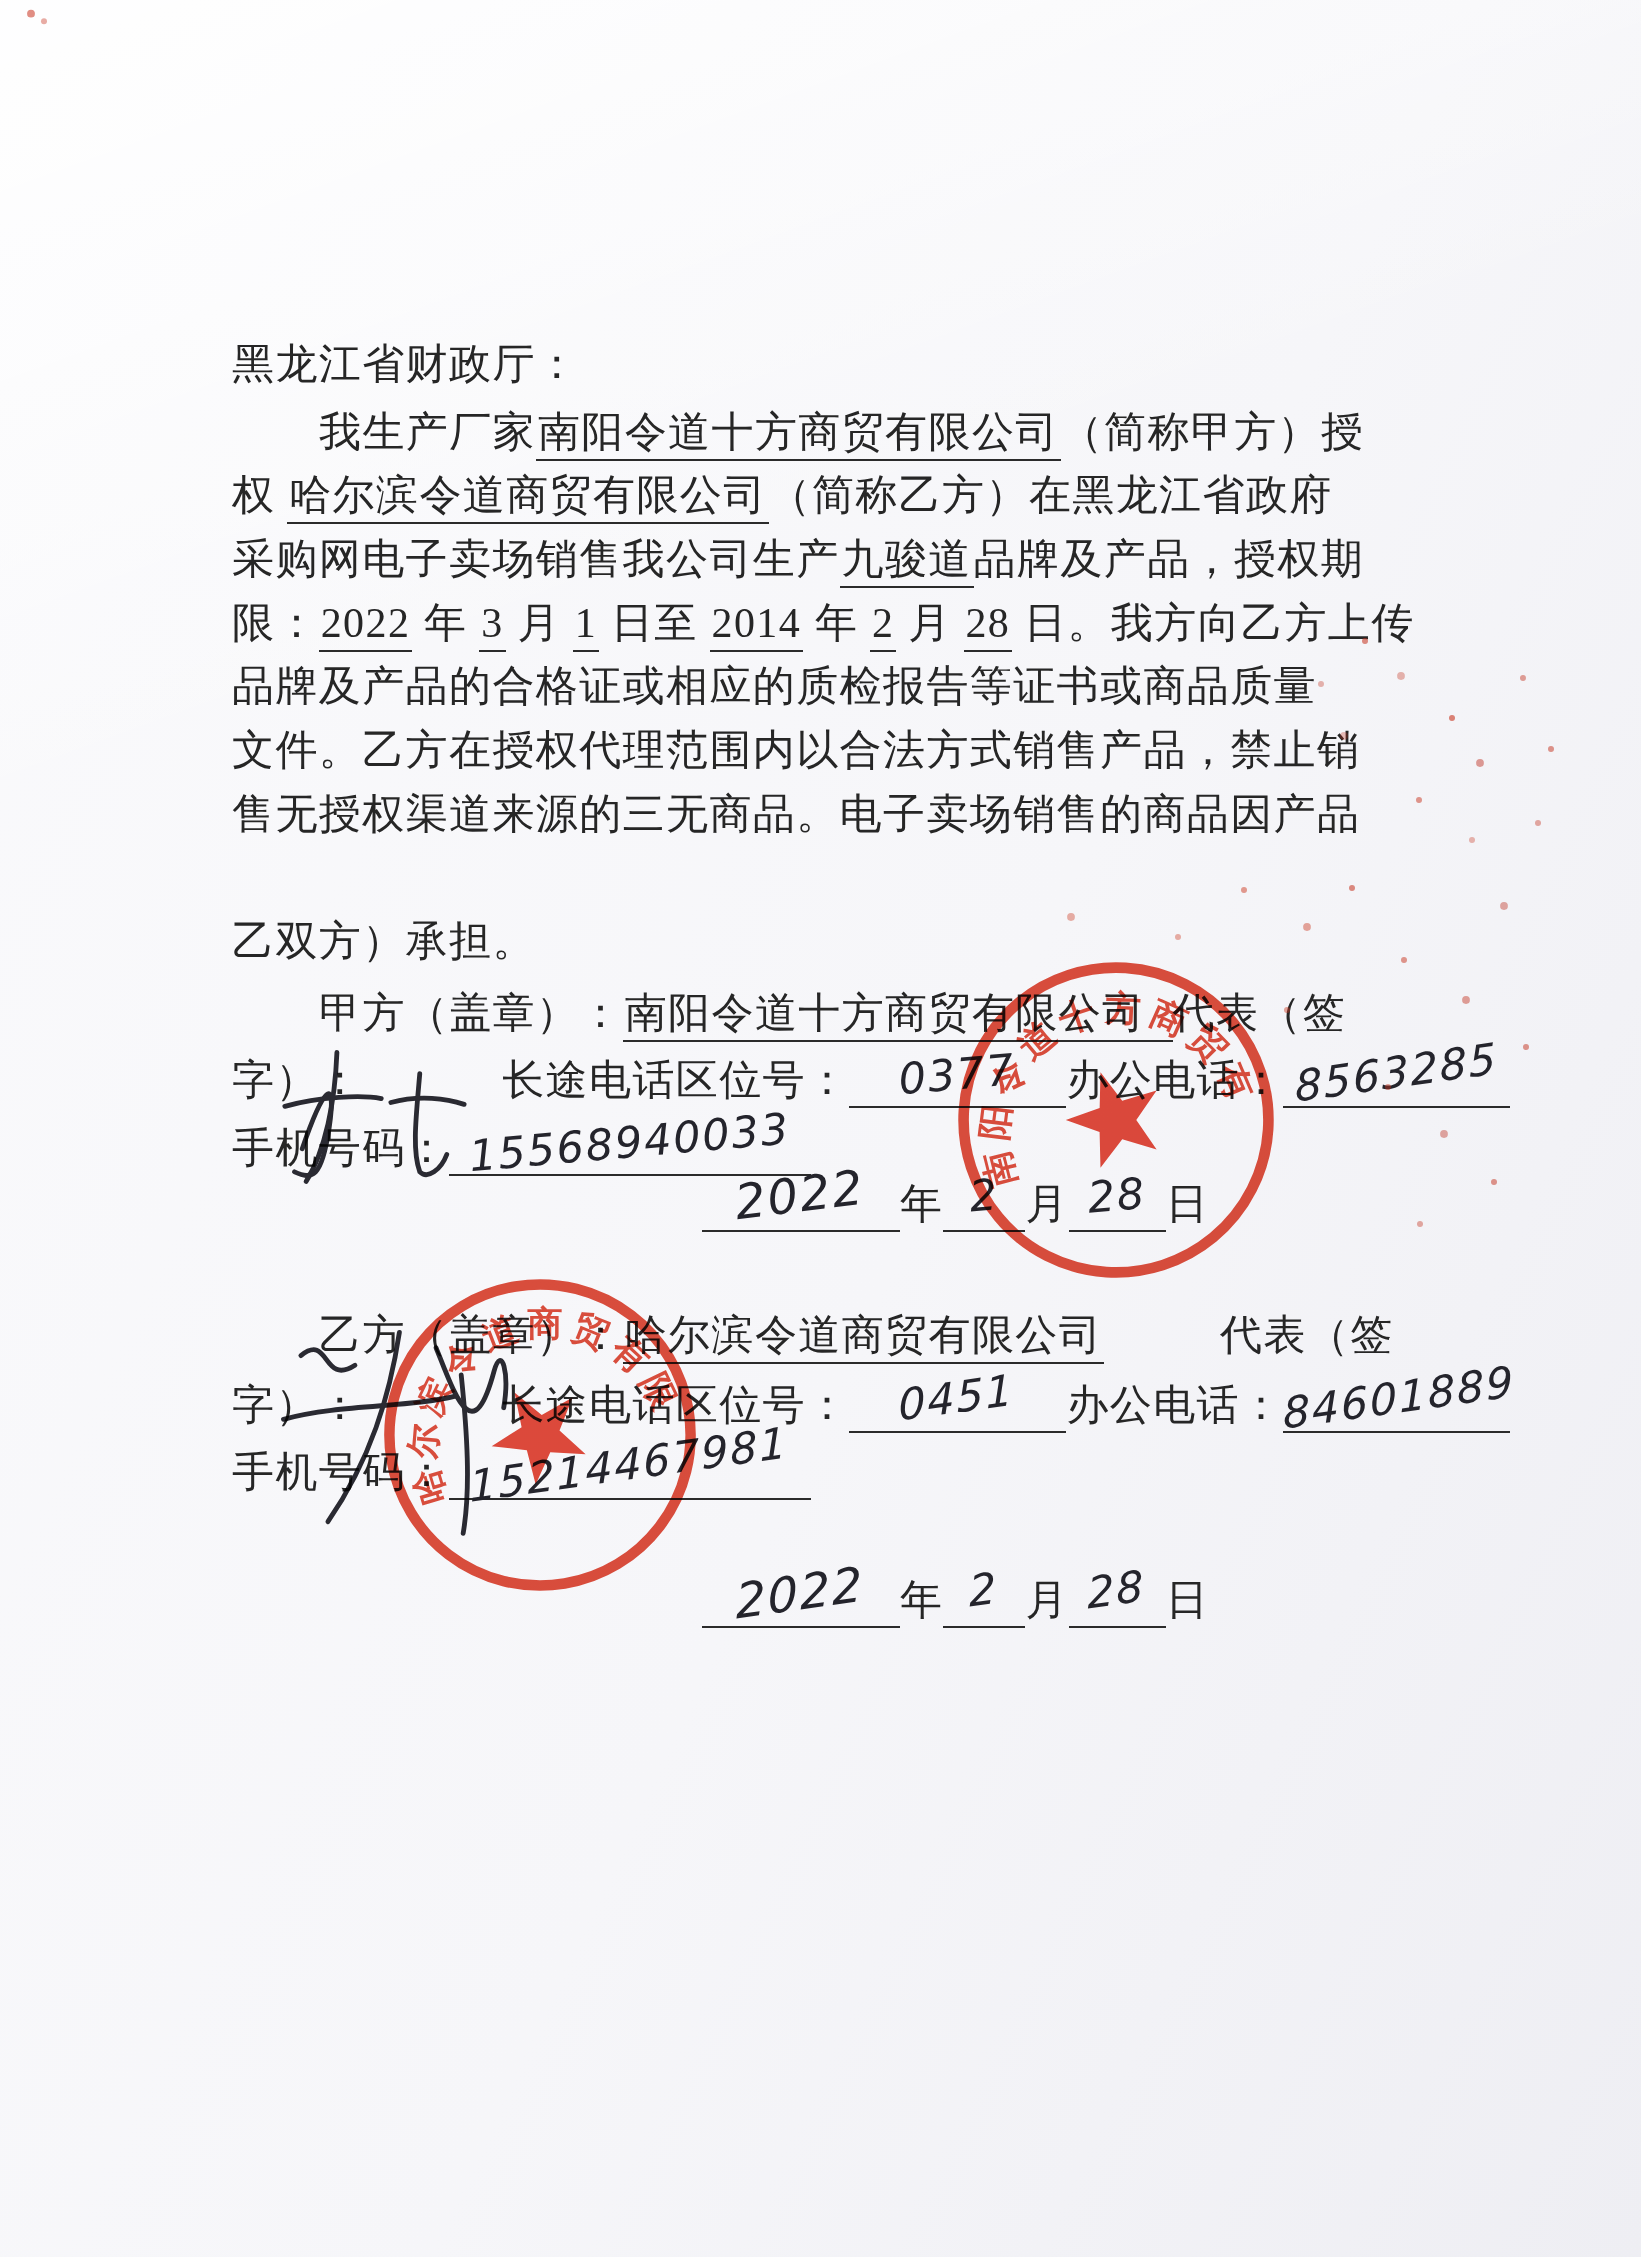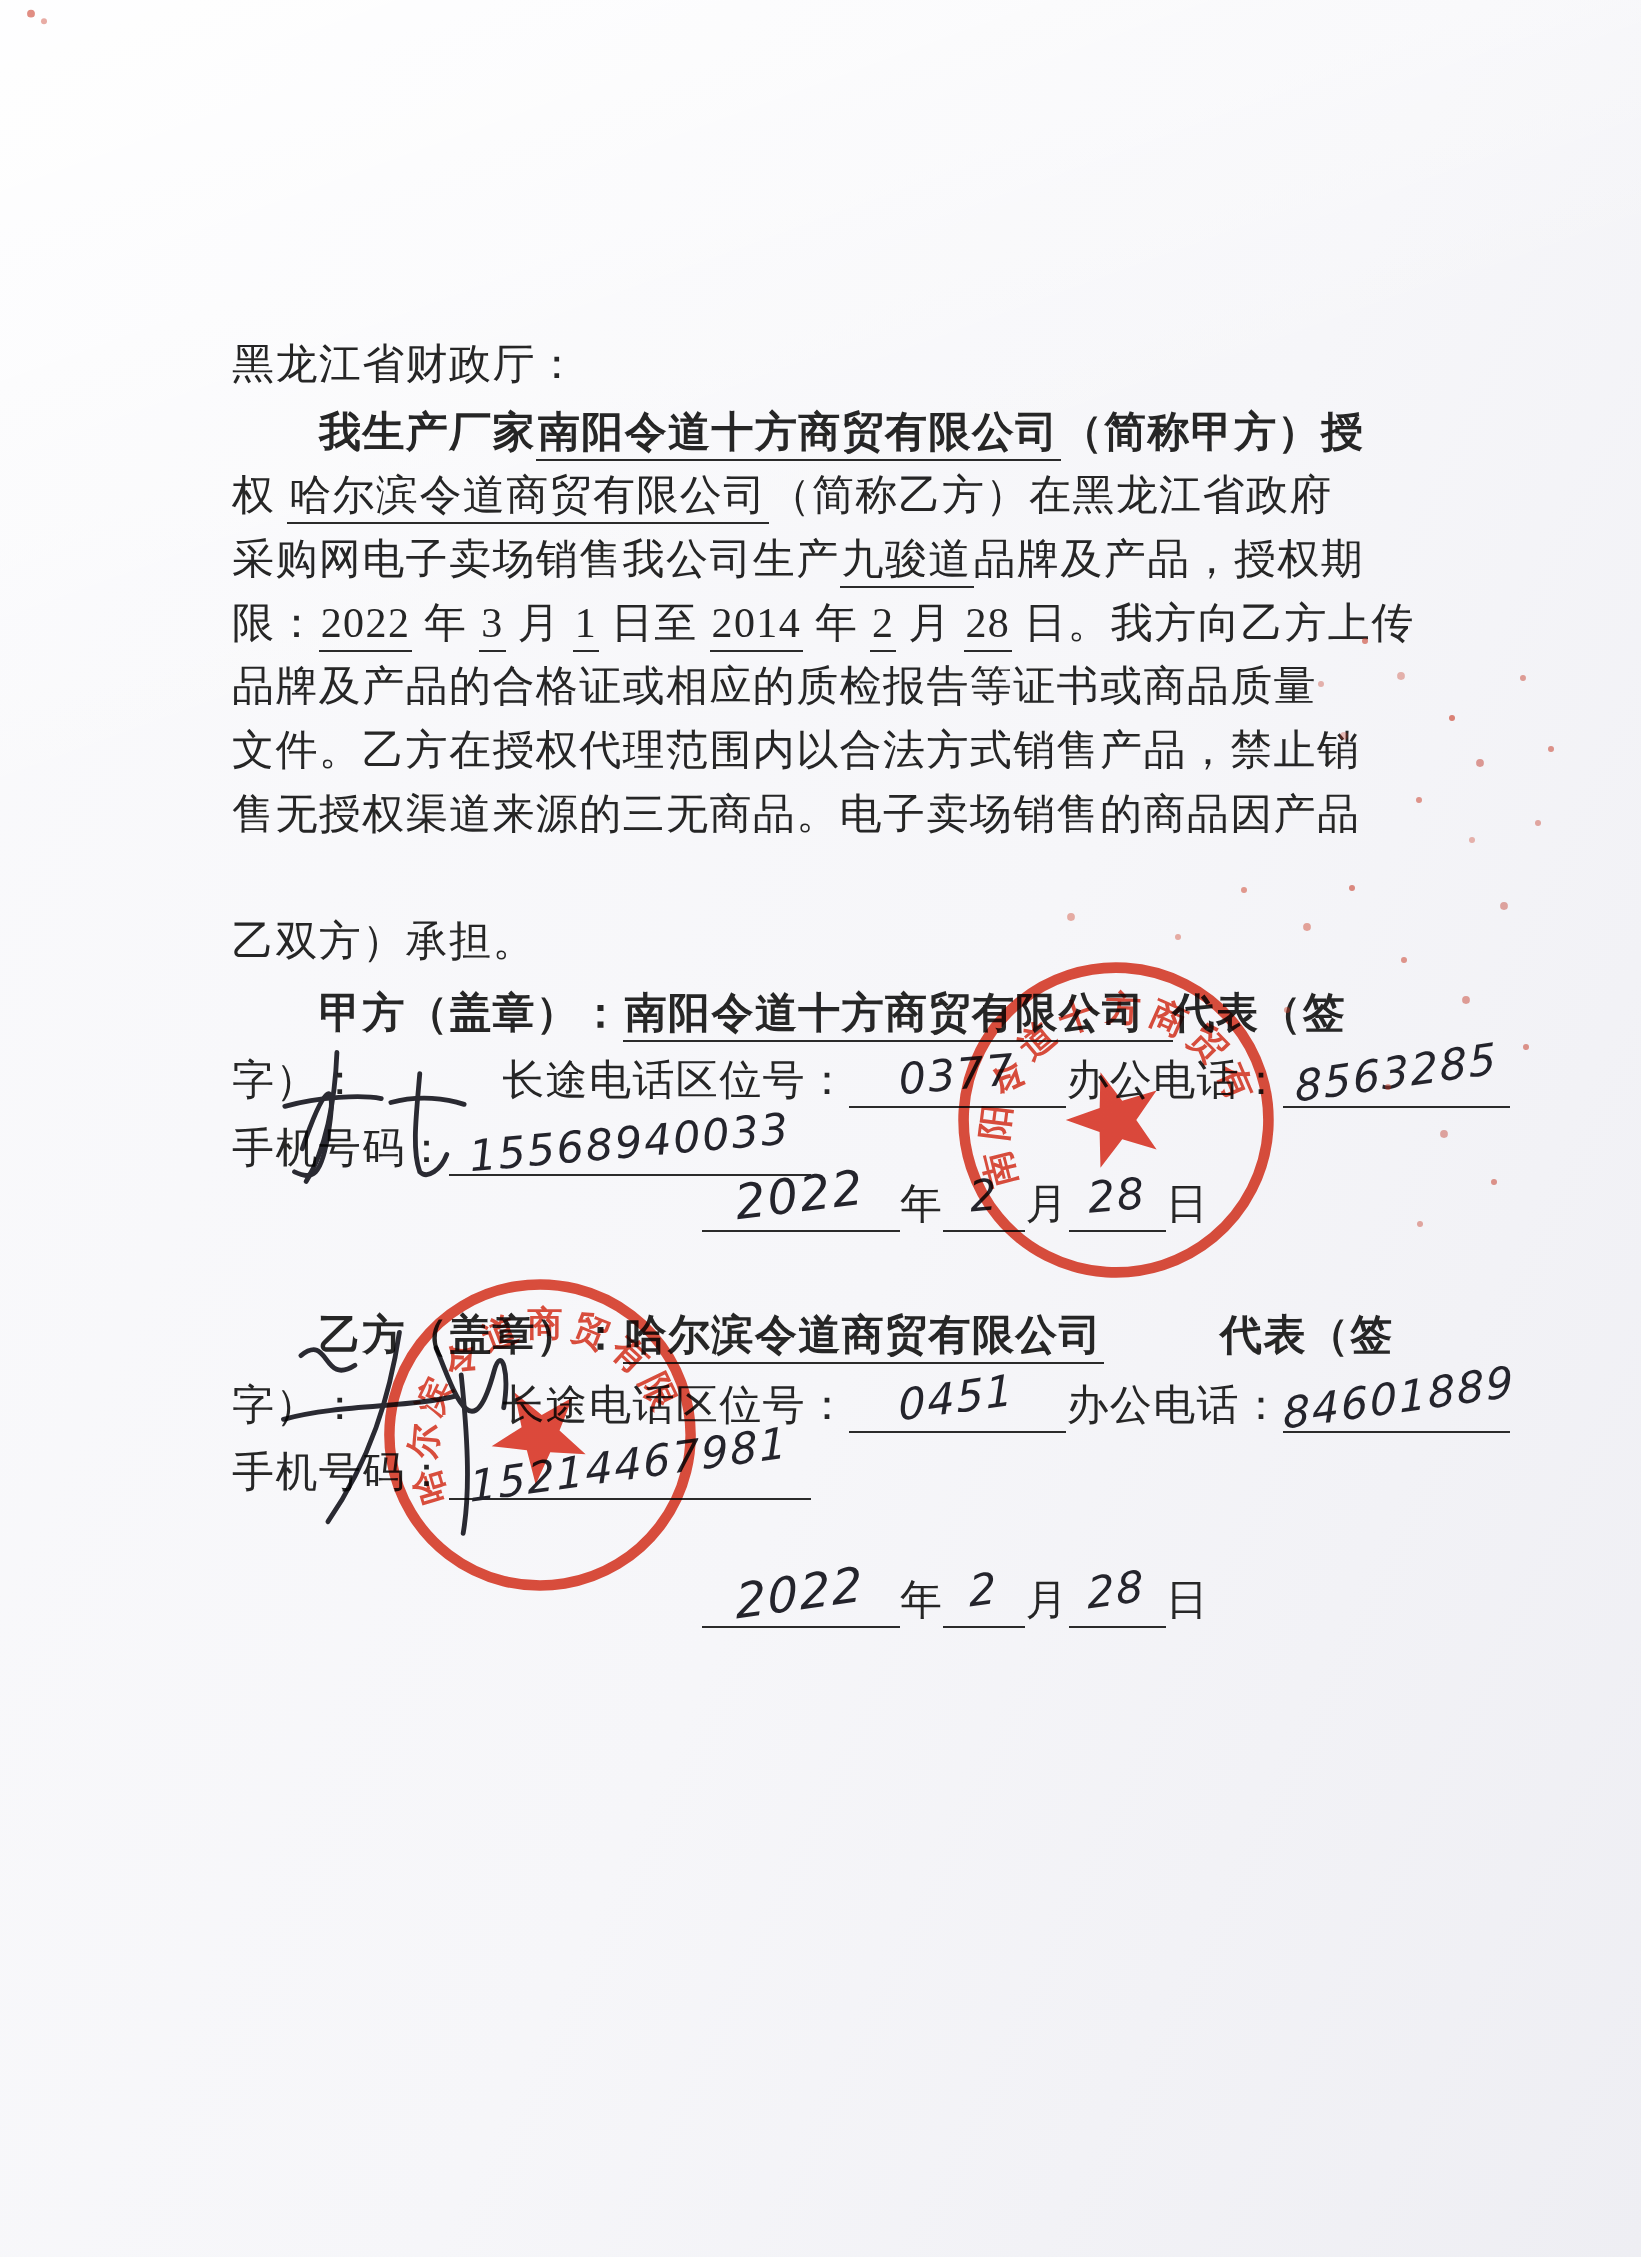--- a/index.html
+++ b/index.html
@@ -14,21 +14,21 @@
   .page{position:absolute;inset:0;}
   .title{
     position:absolute;top:201px;left:0;width:1641px;margin:0;
     text-align:center;font-family:"Liberation Sans", sans-serif;
     font-size:47px;font-weight:bold;letter-spacing:2.9px;color:#1b1b1b;
   }
   .line{
     position:absolute;left:224px;width:1217px;white-space:nowrap;
     font-size:42px;line-height:56px;letter-spacing:1.4px;color:#262626;margin-left:8px;
   }
-  .indent{padding-left:87px;font-weight:bold;}
+  .indent{padding-left:87px;}
   .u{border-bottom:2.9px solid #2b2b2b;padding:0 1.9px 3.9px 1.9px;}
   .u.pad-r{padding-right:27px;}
   .fill{
     display:inline-block;border-bottom:2.9px solid #2b2b2b;
     text-align:center;vertical-align:bottom;height:54px;
   }
   .hw{
     font-family:"DejaVu Sans", sans-serif;font-style:italic;
     color:#24242c;display:inline-block;font-size:43px;
     transform:rotate(-5deg) translateY(-5.8px);letter-spacing:1.9px;

